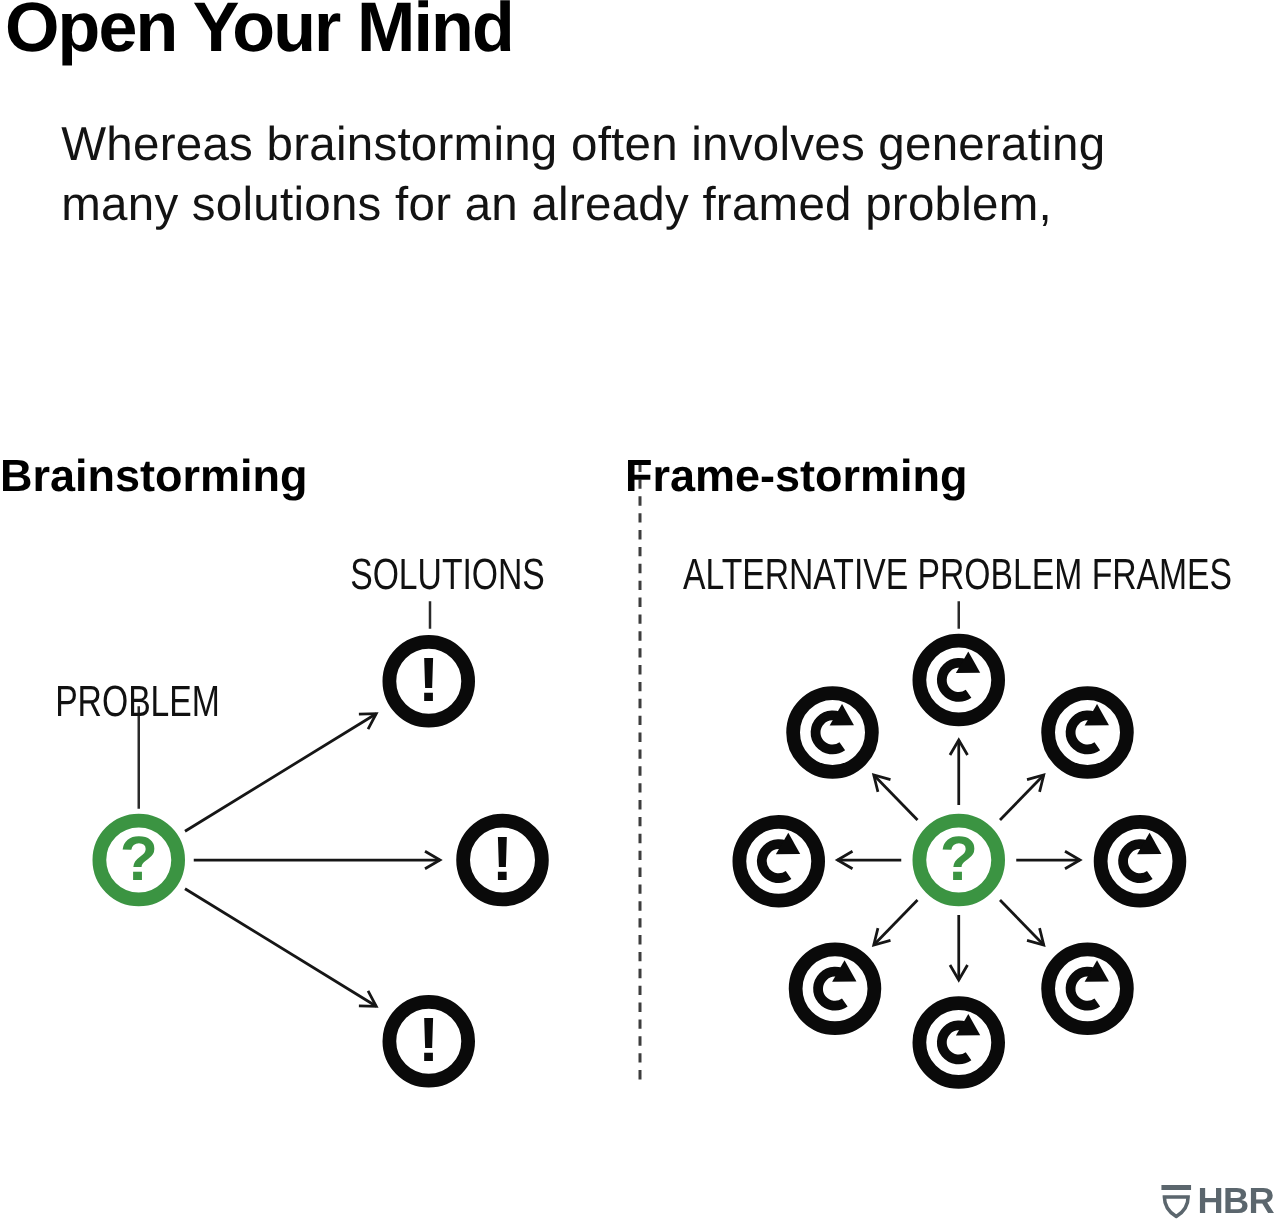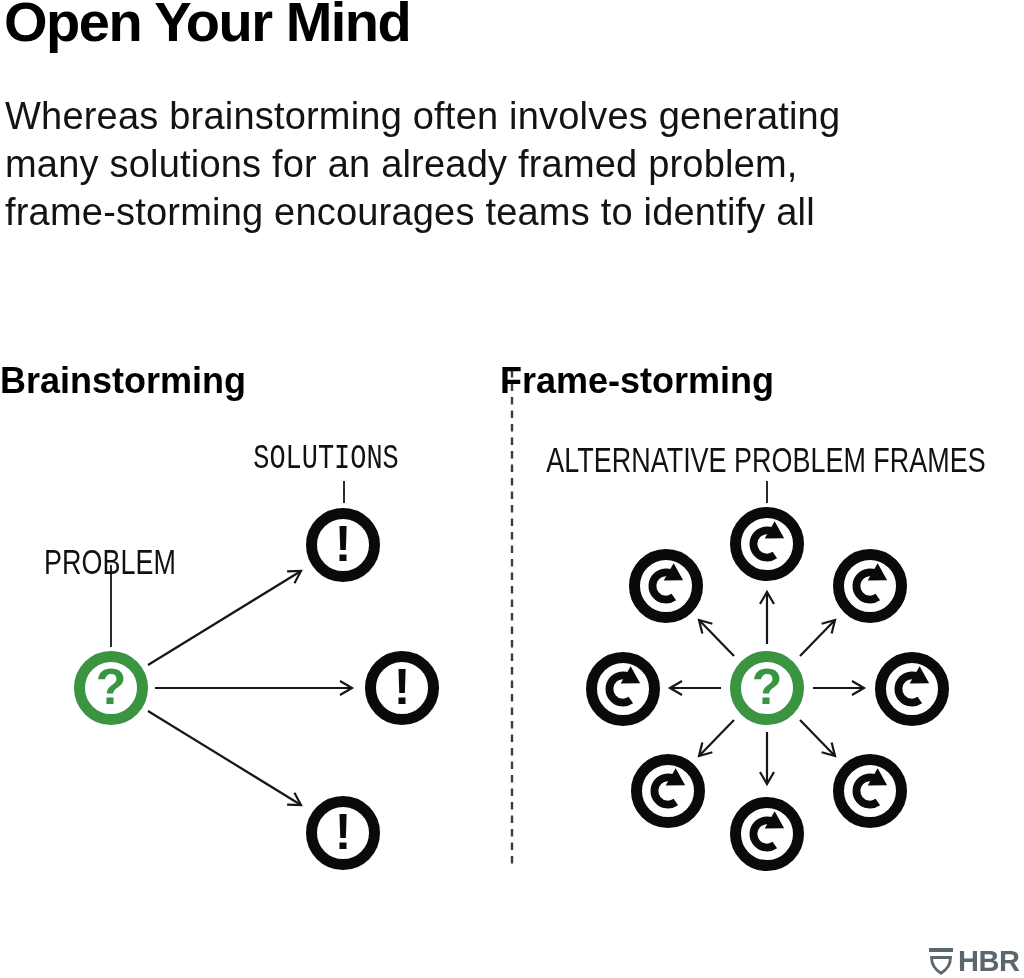--- a/index.html
+++ b/index.html
@@ -11,21 +11,21 @@
   .canvas{
     position:relative;width:1024px;height:978px;background:#ffffff;
     font-family:"Liberation Sans",sans-serif;overflow:hidden;padding-left:16px;
   }
   .title{
     position:absolute;left:4px;top:-6px;
     font-size:56px;font-weight:bold;letter-spacing:-1.5px;color:#000;
     line-height:1.0;white-space:nowrap;
   }
   .intro{position:absolute;left:5px;top:92px;color:#131313;}
-  .intro-line{font-size:38px;line-height:48px;letter-spacing:0.2px;white-space:nowrap;}
+  .intro-line{font-size:38px;line-height:48px;letter-spacing:0.2px;white-space:nowrap;margin-left:44px;}
   svg.layer{position:absolute;left:0;top:0;}
   .panel-heading{
     position:absolute;width:512px;text-align:left;top:361px;
     font-size:36px;font-weight:bold;color:#000;line-height:40px;
   }
   .panel-heading.right{left:500px;}
   .panel-heading.left{left:0;}
   .node-label{
     position:absolute;transform:translateX(-50%);
     font-size:35px;line-height:35px;color:#111;white-space:nowrap;text-align:center;
@@ -63,21 +63,20 @@
         <path d="M29.5,32.6 A13,13 0 1 1 30.4,12" fill="none" stroke="#0a0a0a" stroke-width="7.5"></path>
         <polygon points="24,2 24,21 40,11.5" fill="#0a0a0a" transform="rotate(30 30 11)"></polygon>
       </g>
     </defs>
   </svg>
 
   <div class="title">Open Your Mind</div>
   <div class="intro">
     <div class="intro-line">Whereas brainstorming often involves generating</div>
     <div class="intro-line">many solutions for an already framed problem,</div>
-    <div class="intro-line">frame-storming encourages teams to identify all</div>
   </div>
 
   <svg class="layer" width="1024" height="978">
     <defs>
       <marker id="arrowhead" markerUnits="userSpaceOnUse" markerWidth="20" markerHeight="20" refX="16" refY="10" orient="auto">
         <path d="M4,3 L16,10 L4,17" fill="none" stroke="#161616" stroke-width="2.2"></path>
       </marker>
     </defs>
 
     <line x1="512" y1="370" x2="512" y2="869" stroke="#3d3d3d" stroke-width="2.4" stroke-dasharray="7.5 6"></line>
@@ -109,21 +108,21 @@
   <div class="panel-heading left">
     <span class="hspan">Brainstorming</span>
   </div>
   <div class="panel-heading right">
     <span class="hspan">Frame-storming</span>
   </div>
 
   <div class="node-label" style="left:110px;top:544px;">
     <span class="cond">PROBLEM</span>
   </div>
-  <div class="node-label" style="left:326px;top:442px;font-family:Liberation Mono, monospace;">
+  <div class="node-label" style="left:358px;top:442px;">
     <span class="cond">SOLUTIONS</span>
   </div>
   <div class="node-label" style="left:766px;top:442px;">
     <span class="cond">ALTERNATIVE PROBLEM FRAMES</span>
   </div>
 
   <div class="node problem" style="left:111px;top:688px;">
     <span class="glyph">?</span>
   </div>
   <div class="node" style="left:343px;top:545px;">

